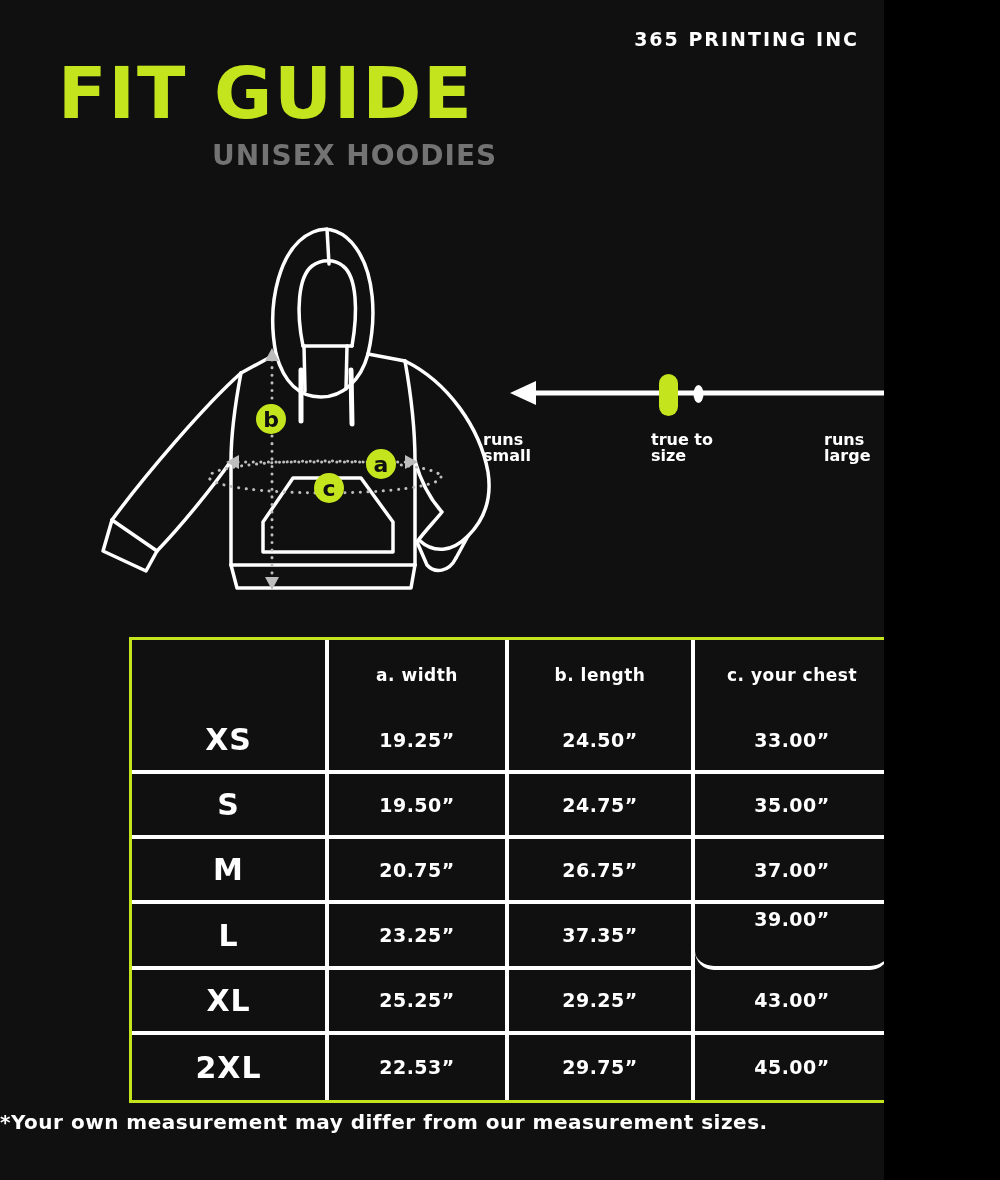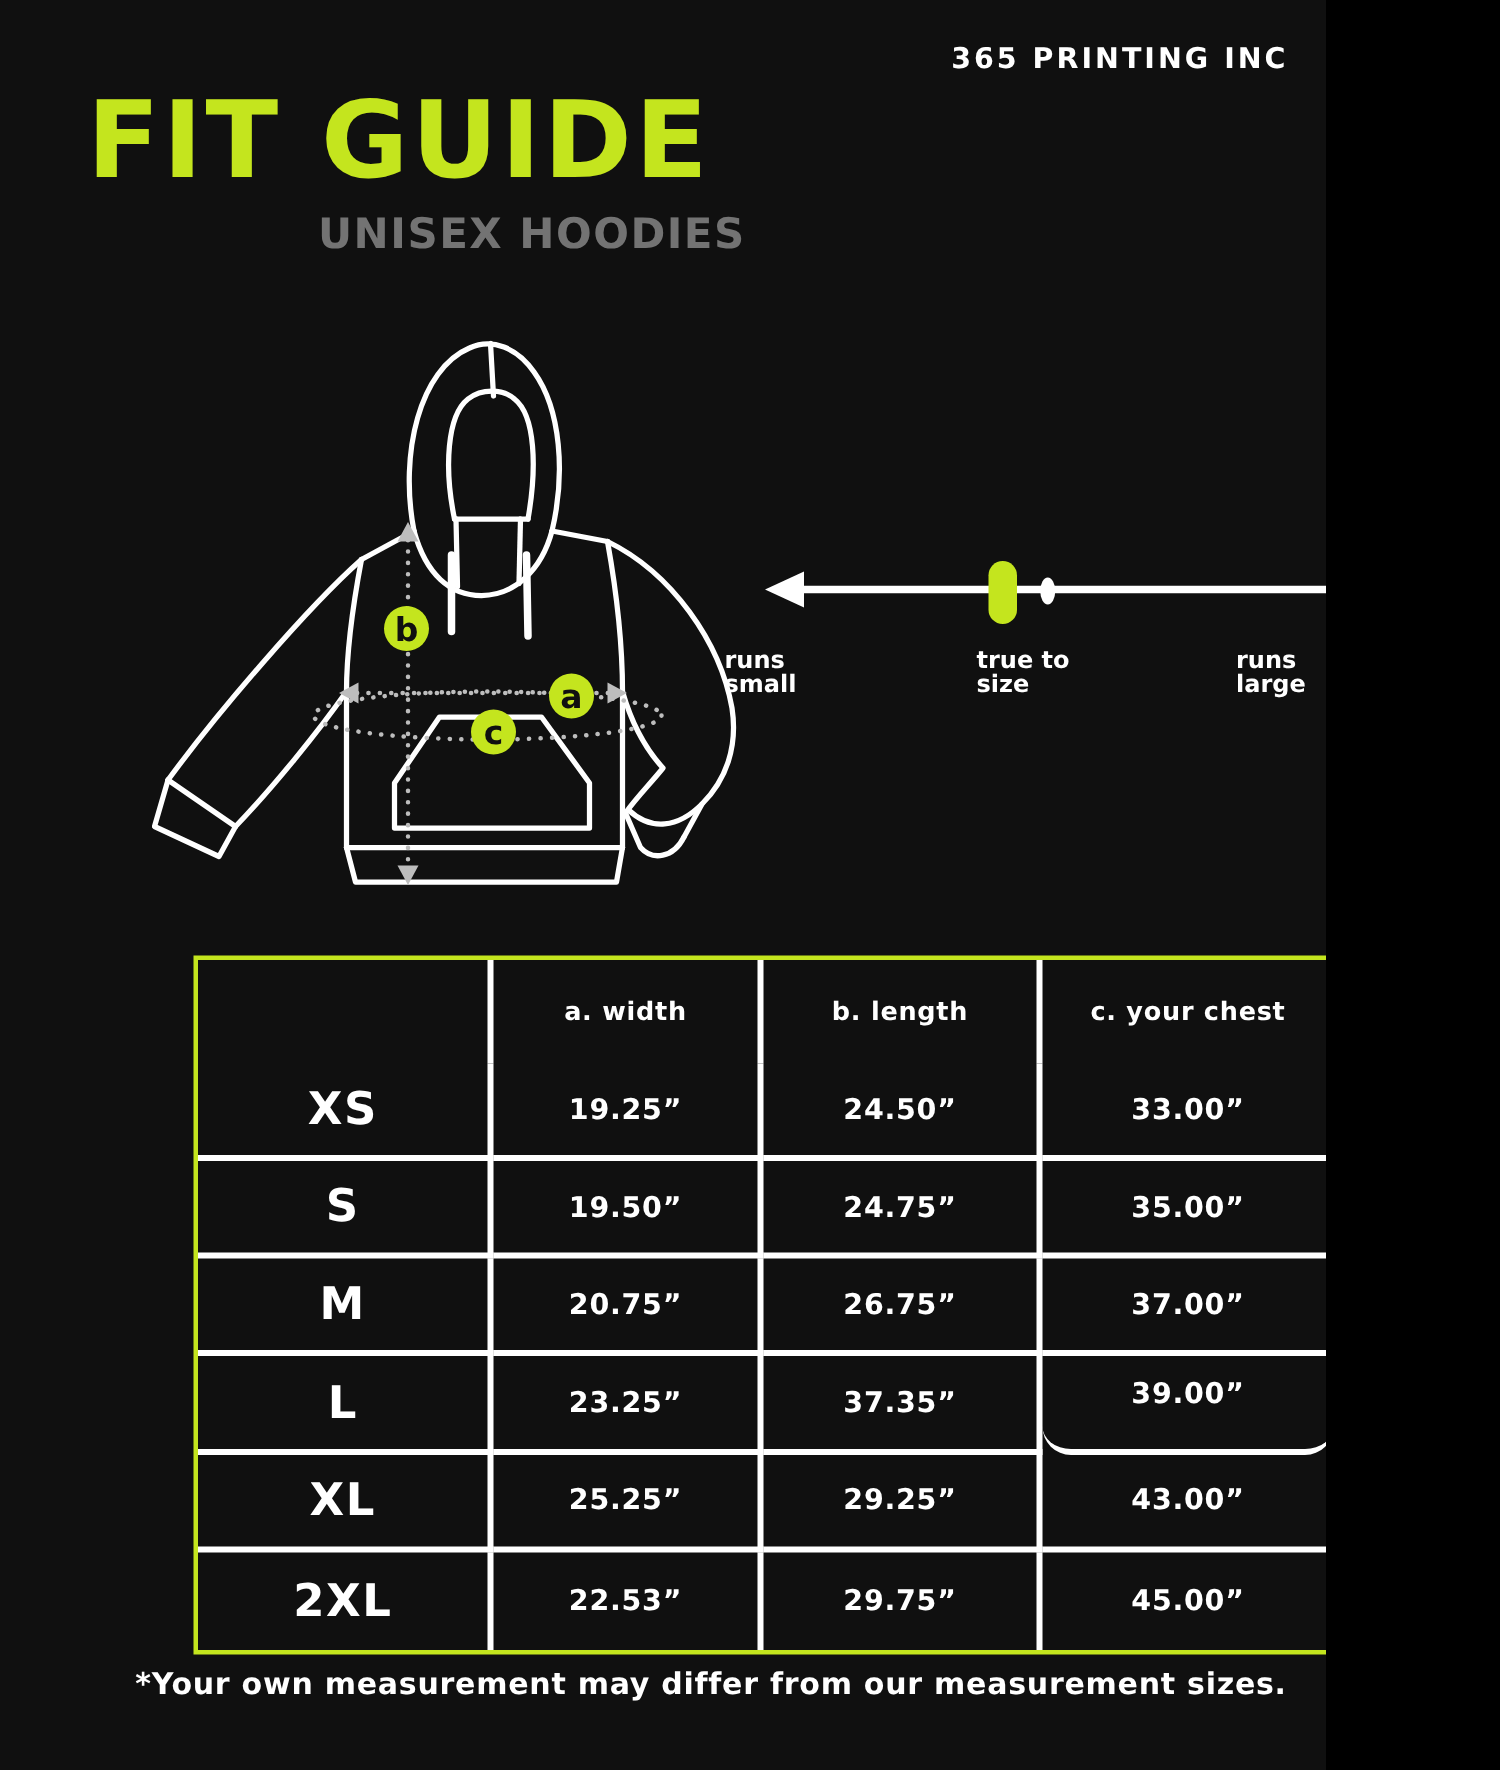--- a/index.html
+++ b/index.html
@@ -49,24 +49,24 @@
     text-align:center;vertical-align:middle;
     color:#fff;font-weight:bold;padding:0;
   }
   .size-table tr>*:last-child{border-right:none;}
   .size-table tr:last-child>*{border-bottom:none;}
   .size-table thead tr{height:69px;}
   .size-table tbody tr{height:65px;}
   .size-table thead th{font-size:17px;letter-spacing:0.5px;}
   .size-table tbody th{font-size:30px;letter-spacing:1px;}
   .size-table tbody td{font-size:19px;letter-spacing:0.5px;}
-  .size-table tbody td.raised{vertical-align:top;padding-top:14px;border-radius:19px;}
+  .size-table tbody td.raised{vertical-align:top;padding-top:4px;border-radius:19px;}
   .footnote{
     position:absolute;top:1110px;left:0;width:100%;
-    text-align:center;font-size:20px;font-weight:bold;letter-spacing:0.5px;color:#fff;margin-left:32px;
+    font-size:20px;font-weight:bold;letter-spacing:0.5px;color:#fff;
   }
 </style>
 </head>
 <body>
 
 <div class="page">
 
   <div class="brand">365 PRINTING INC</div>
   <h1 class="title">FIT GUIDE</h1>
   <div class="subtitle">UNISEX HOODIES</div>

